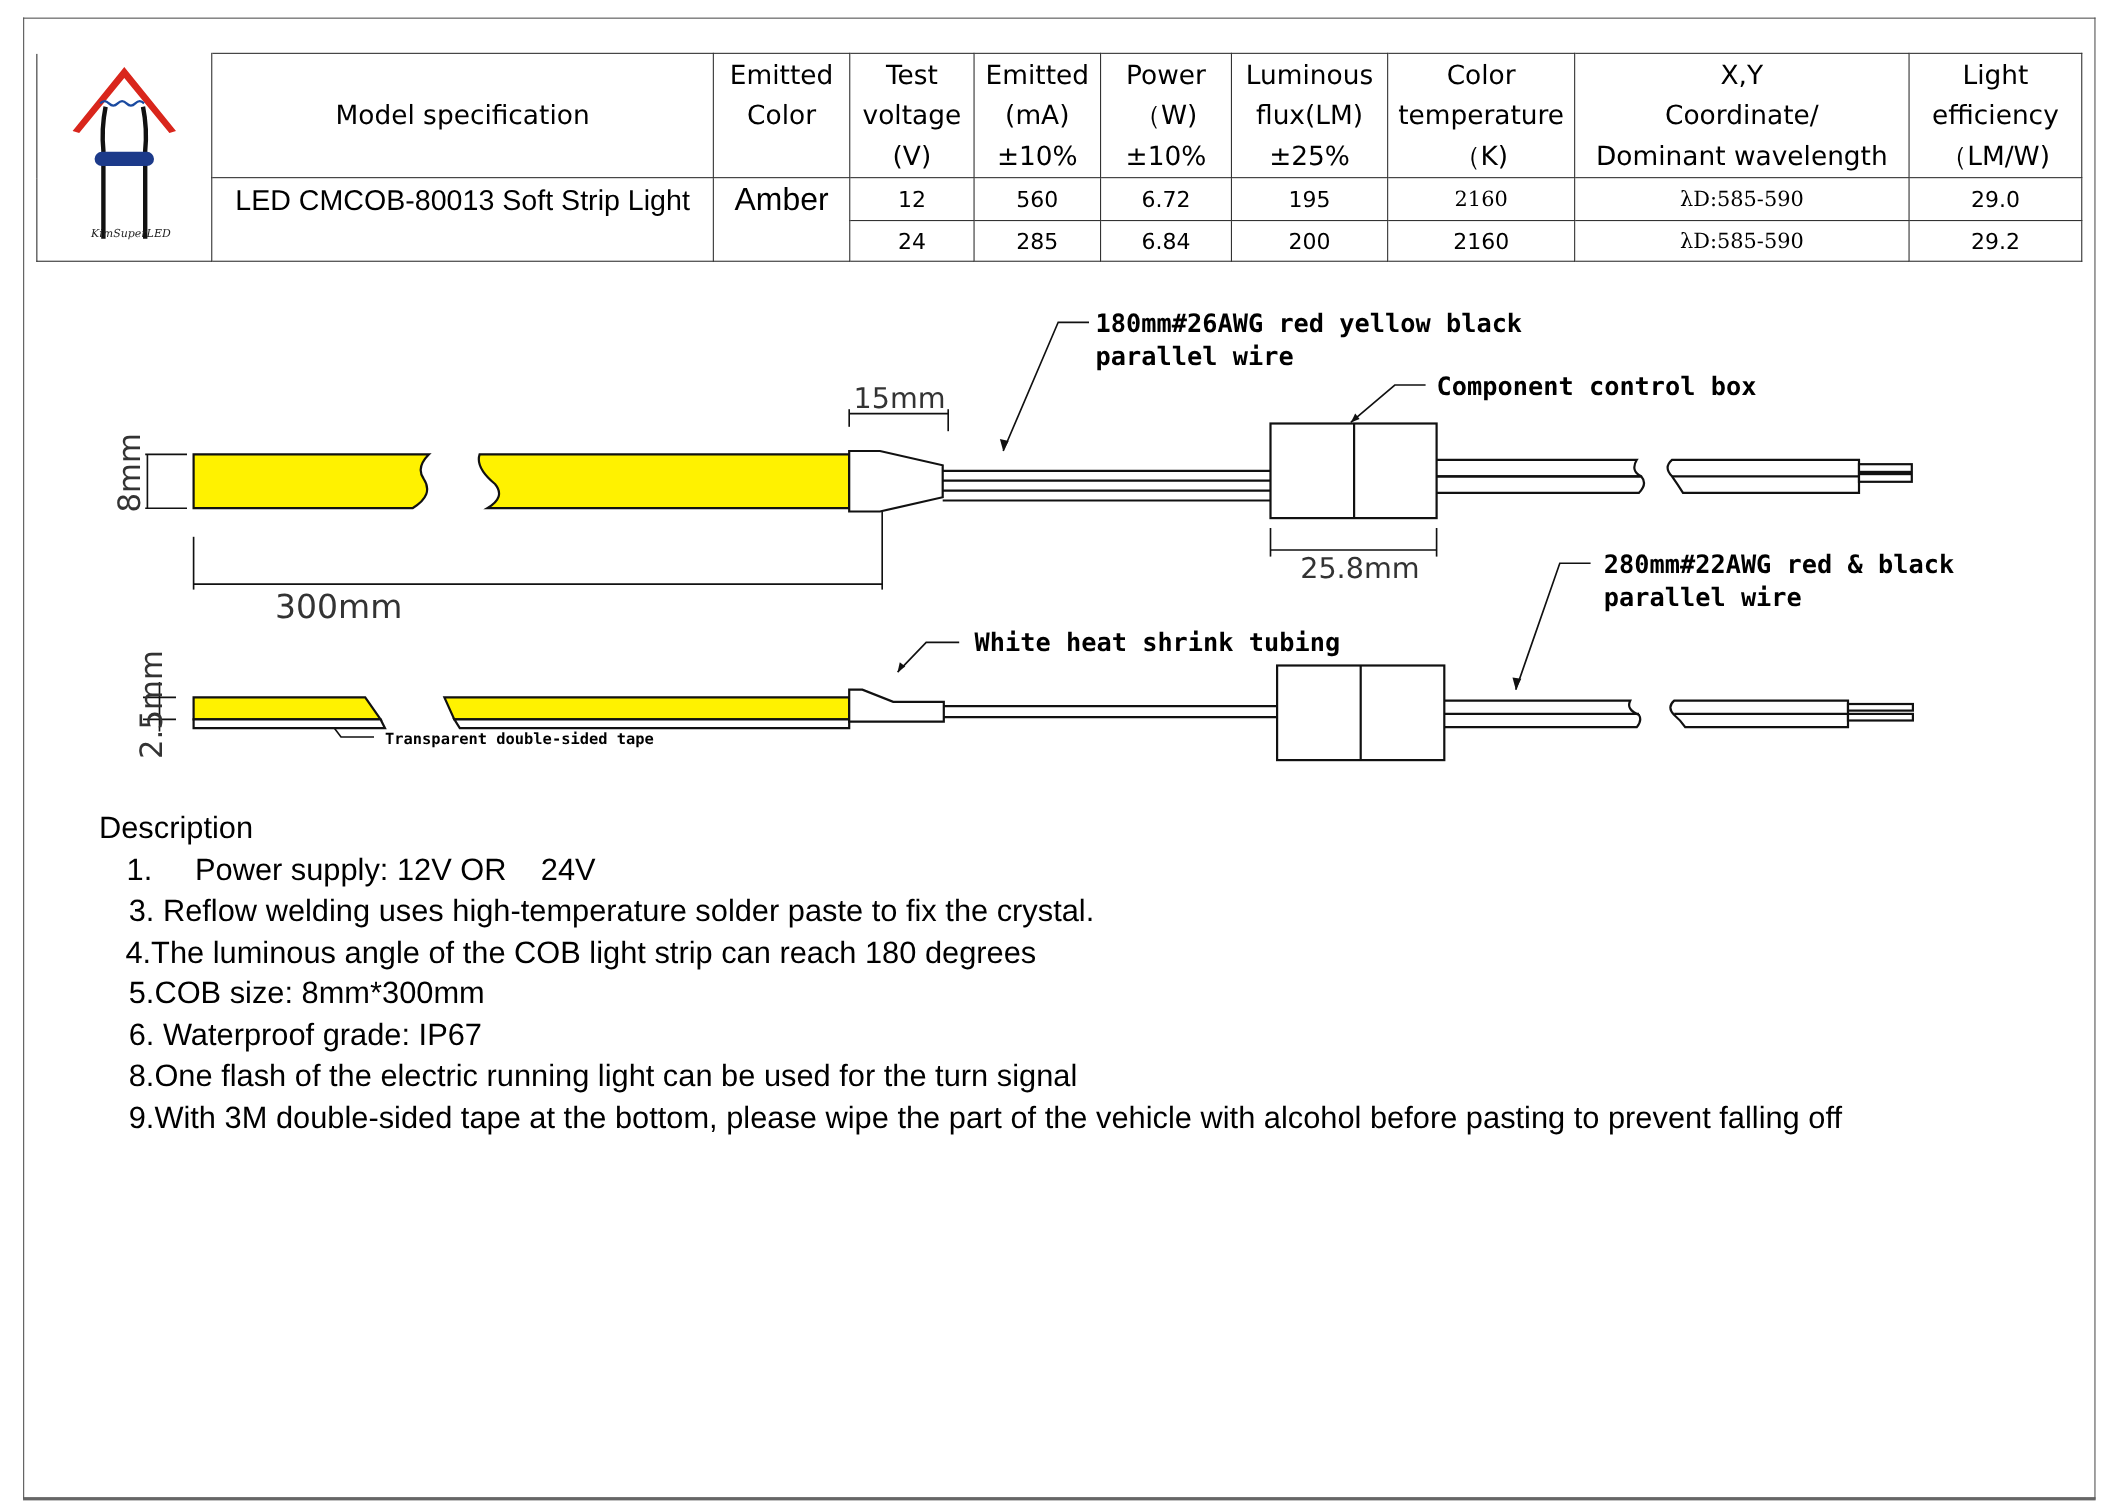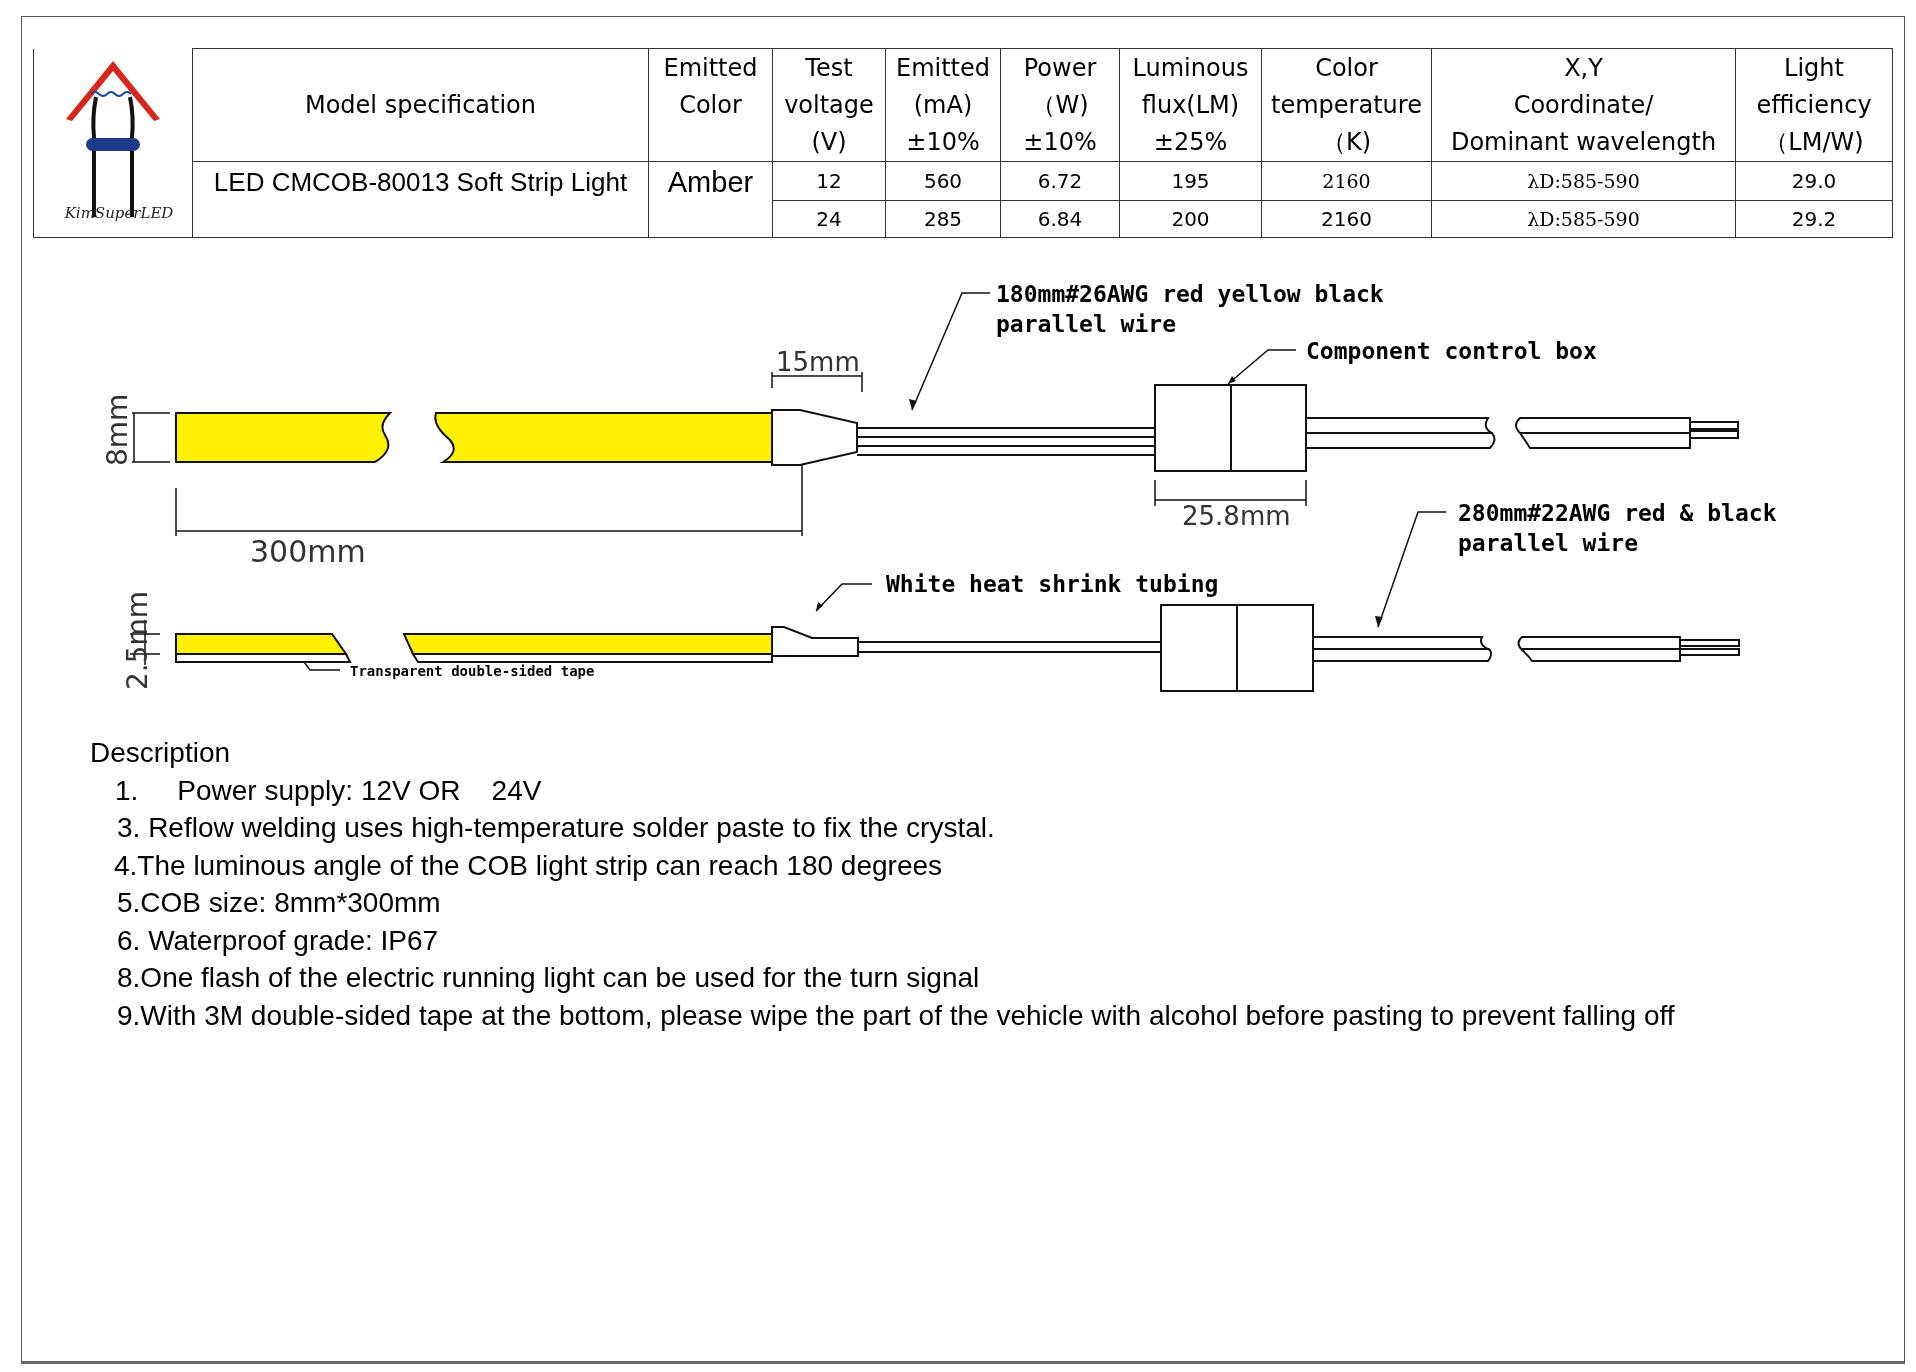--- a/index.html
+++ b/index.html
@@ -7,21 +7,21 @@
   .page-frame{position:absolute;left:21px;top:16px;width:1884px;height:1348px;border:1.5px solid #555;box-sizing:border-box;border-bottom:3px solid #666;}
   table.spec{position:absolute;left:33px;top:48px;border-collapse:collapse;table-layout:fixed;}
   table.spec td{border:1.5px solid #333;text-align:center;vertical-align:middle;padding:0;font-family:"DejaVu Sans",sans-serif;font-size:24px;line-height:38px;}
   table.spec td.hdr{font-size:24px;line-height:37px;}
   table.spec td.val{font-size:20px;line-height:36px;height:36px;}
   table.spec td.serif{font-family:"DejaVu Serif",serif;font-size:19px;}
   table.spec td.model{font-family:"Liberation Sans",sans-serif;font-size:26px;vertical-align:top;padding-top:2px;line-height:36px;}
   table.spec td.amber{font-family:"Liberation Sans",sans-serif;font-size:29px;vertical-align:top;line-height:36px;padding-top:2px;}
   td.logo-cell{border-top:none !important;border-left:1.5px solid #333;}
   .logo-wrap{position:relative;width:158px;height:188px;}
-  .logo-text{position:absolute;left:12px;right:0;bottom:16px;text-align:center;font-family:"DejaVu Serif",serif;font-style:italic;font-size:15px;line-height:16px;color:#222;}
+  .logo-text{position:absolute;left:12px;right:0;bottom:16px;text-align:center;font-family:"DejaVu Serif",serif;font-style:italic;font-size:10px;line-height:16px;color:#222;}
   svg.diagram{position:absolute;left:0;top:0;}
   .cad{font-family:"DejaVu Sans Mono","Liberation Mono",monospace;font-weight:bold;}
   .dim{font-family:"DejaVu Sans",sans-serif;font-weight:normal;}
   .desc{position:absolute;left:90px;top:734px;font-family:"Liberation Sans",sans-serif;font-size:28px;line-height:37.5px;}
   .desc-title{margin-left:0;}
   .desc-item{white-space:pre;}
 </style>
 </head>
 <body>
 

